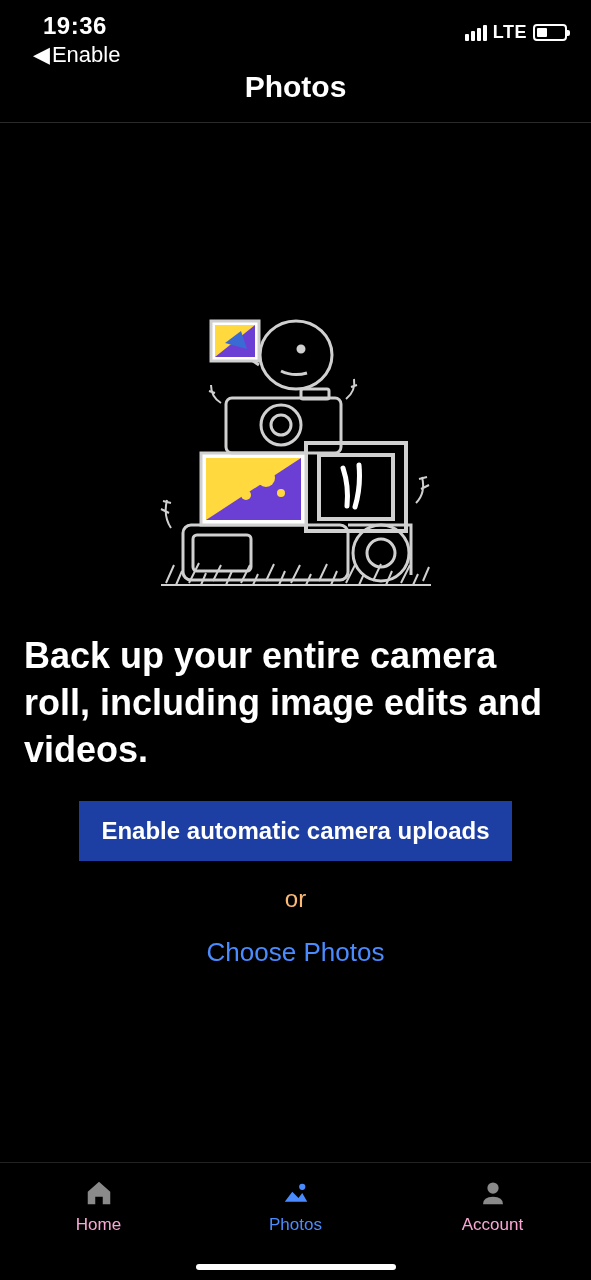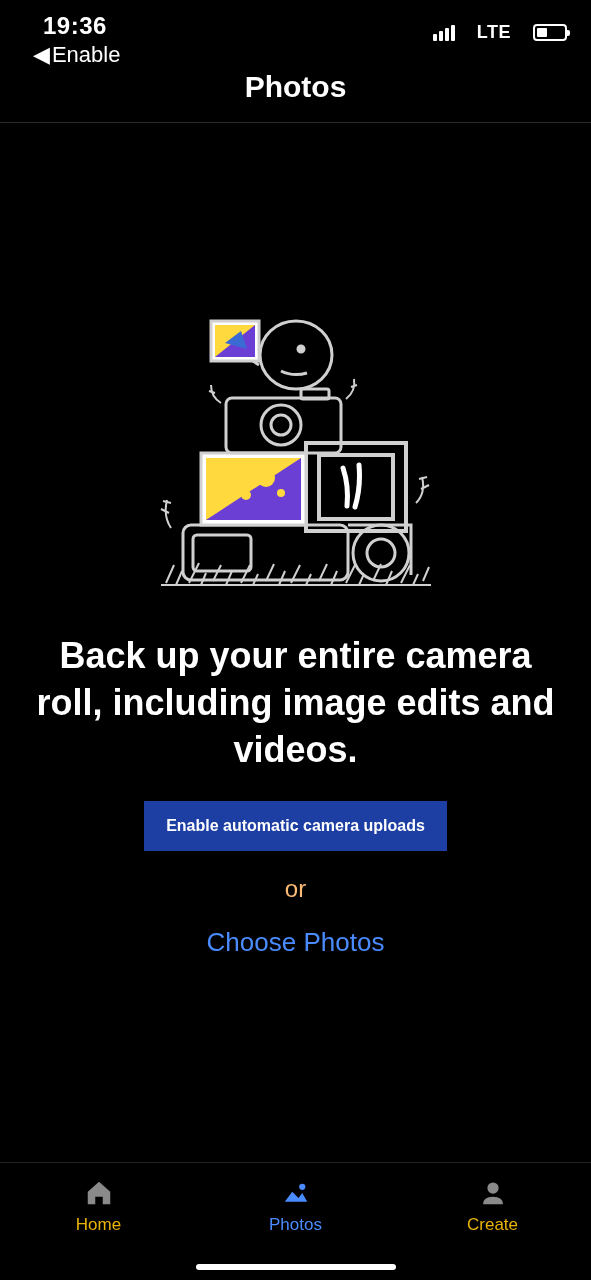--- a/index.html
+++ b/index.html
@@ -48,21 +48,21 @@
     }
     
     .back-chevron {
       font-size: 22px;
       margin-right: 2px;
     }
     
     .status-right {
       display: flex;
       align-items: center;
-      gap: 22px;
+      gap: 6px;
       padding-top: 10px;
     }
     
     .signal-bars {
       display: flex;
       align-items: flex-end;
       gap: 2px;
       height: 16px;
     }
     
@@ -134,30 +134,30 @@
     
     .illustration {
       width: 290px;
       height: 300px;
       margin-bottom: 30px;
     }
     
     .promo-text {
       font-size: 36px;
       font-weight: 600;
-      text-align: center;
+      text-align: left;
       line-height: 1.3;
       padding: 0 24px;
       margin-bottom: 28px;
     }
     
     .primary-button {
       background: #1d3fa3;
       color: #fff;
-      font-size: 16px;
+      font-size: 24px;
       font-weight: 600;
       padding: 16px 22px;
       border: none;
       cursor: pointer;
     }
     
     .or-text {
       font-size: 24px;
       color: #fdba74;
       margin-top: 24px;
@@ -186,21 +186,21 @@
       align-items: flex-start;
       padding-top: 14px;
       background: #000;
     }
     
     .tab {
       display: flex;
       flex-direction: column;
       align-items: center;
       gap: 6px;
-      color: #eab308;
+      color: #f9a8d4;
       cursor: pointer;
       width: 90px;
     }
     
     .tab.active {
       color: #4a8cff;
     }
     
     .tab-icon {
       width: 32px;
@@ -357,17 +357,17 @@
     <div class="tab-label">Photos</div>
   </div>
 
   <div class="tab">
     <div class="tab-icon">
       <svg width="30" height="30" viewBox="0 0 24 24" fill="#8a8a8a">
         <circle cx="12" cy="8" r="4.5"></circle>
         <path d="M4 21 Q4 15 12 15 Q20 15 20 21 Z"></path>
       </svg>
     </div>
-    <div class="tab-label">Create</div>
+    <div class="tab-label">Account</div>
   </div>
 
   <div class="home-indicator"></div>
 </div>
 
 </body></html>

